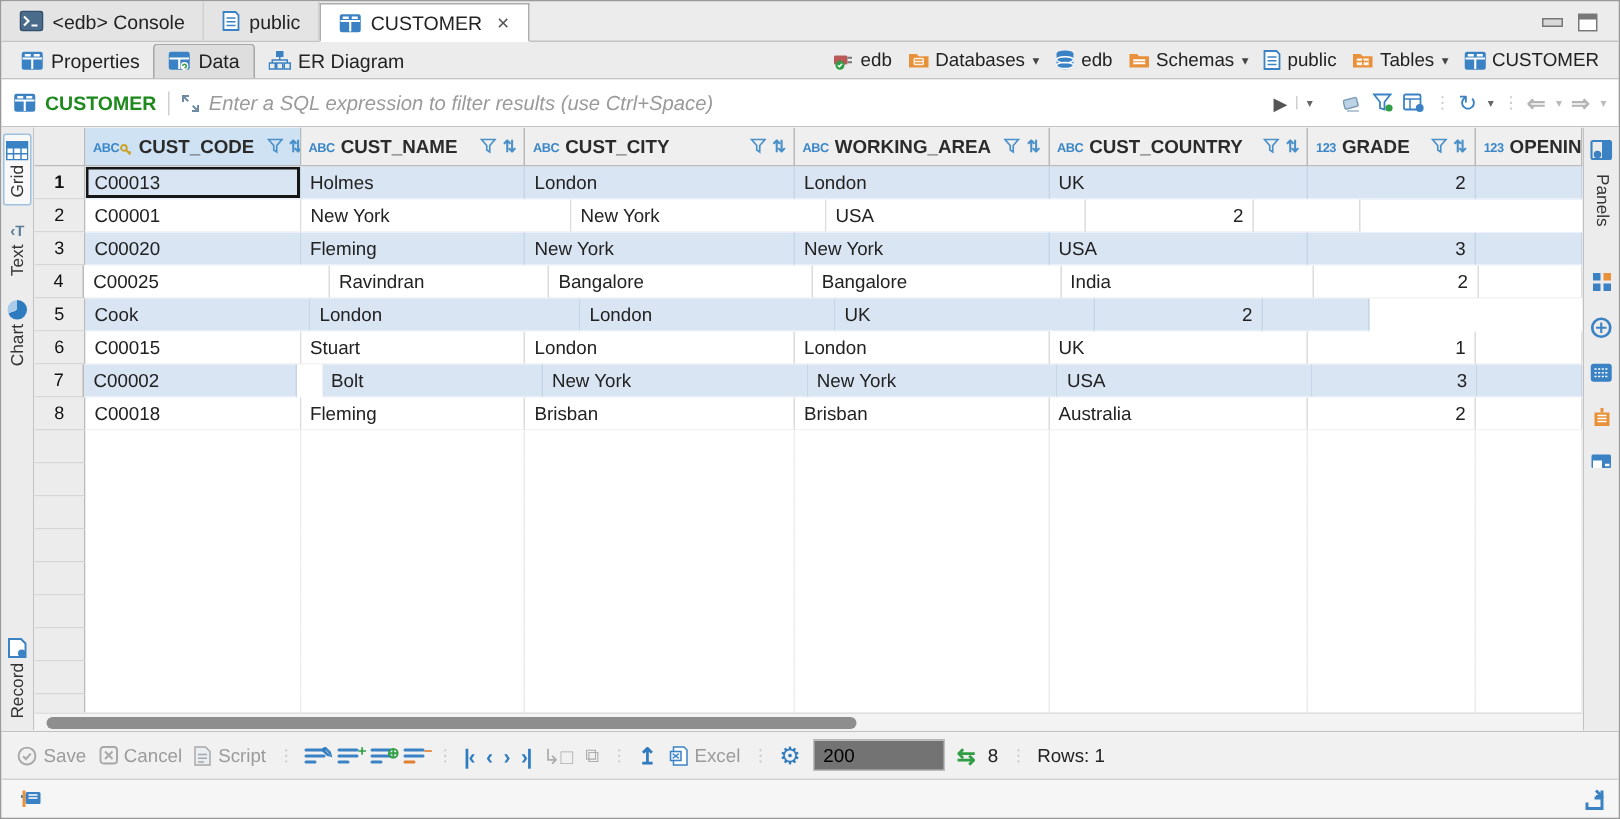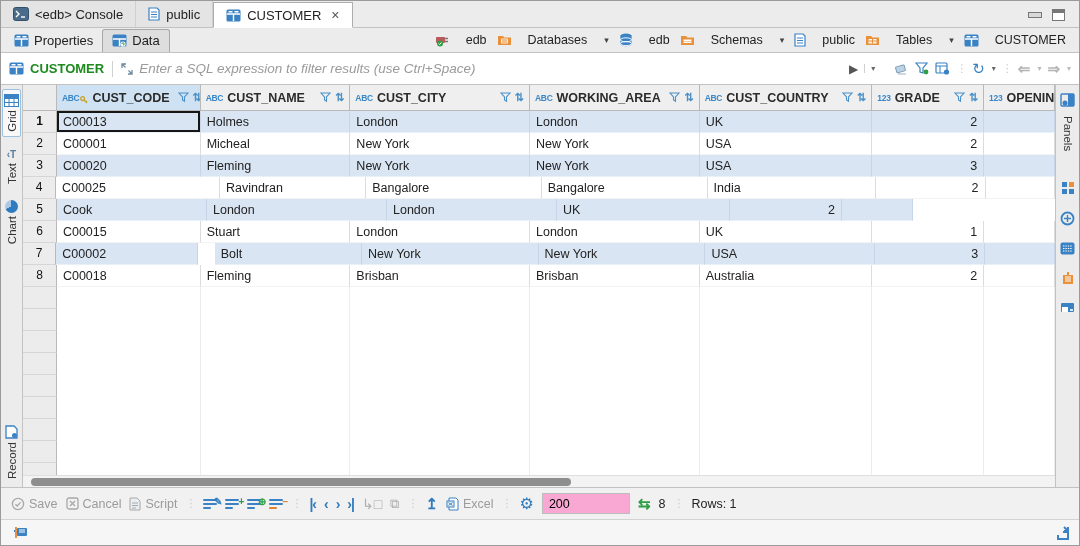--- a/index.html
+++ b/index.html
@@ -14,21 +14,21 @@
   .tab-close { color:#555; font-size:14px; margin-left:4px; }
   .winbtns { margin-left:auto; display:flex; gap:10px; padding:0 14px 6px 0; align-items:center; }
   .winbtn-min { width:14px; height:6px; border:1px solid #777; background:#d8d8d8; }
   .winbtn-max { width:13px; height:12px; border:1px solid #777; background:#fff; border-top:4px solid #777; }
 
   
   .subbar { height:25px; display:flex; align-items:center; background:#ececec; border-bottom:1px solid #c2c2c2; padding-left:4px; }
   .subtab { display:flex; align-items:center; gap:5px; height:23px; padding:0 9px; font-size:13px; border-radius:3px 3px 0 0; }
   .subtab.active { background:#dedede; border:1px solid #a8a8a8; border-bottom:none; }
   .breadcrumb { margin-left:auto; display:flex; align-items:center; gap:4px; padding-right:10px; font-size:12.5px; }
-  .crumb { display:flex; align-items:center; gap:16px; padding:1px 3px; }
+  .crumb { display:flex; align-items:center; gap:4px; padding:1px 3px; }
   .chev { font-size:9px; color:#444; margin-left:1px; }
 
   
   .filterbar { height:32px; background:#fff; border-bottom:1px solid #c2c2c2; display:flex; align-items:center; padding:0 8px; gap:6px; }
   .tname { color:#1e8a1e; font-weight:bold; font-size:13px; }
   .fsep { width:1px; height:16px; background:#d0d0d0; margin:0 2px; }
   .filter-input { flex:1; border:none; outline:none; font-size:13.5px; font-family:"Liberation Sans",sans-serif; color:#222; background:transparent; }
   .filter-input::placeholder { color:#9a9a9a; font-style:italic; }
   .fico { color:#7f7f7f; font-size:13px; display:flex; align-items:center; }
   .fico.blue { color:#3a82c4; }
@@ -72,21 +72,21 @@
   .hthumb { position:absolute; left:8px; top:2px; width:540px; height:8px; background:#8e8e8e; border-radius:4px; }
 
   
   .btoolbar { height:32px; background:#f1f1f1; border-top:1px solid #c2c2c2; display:flex; align-items:center; padding:0 10px; gap:8px; font-size:12.5px; }
   .tb-btn { display:flex; align-items:center; gap:4px; color:#9b9b9b; }
   .blue { color:#2f7bbf; }
   .green { color:#2f9e44; }
   .orange { color:#e08030; }
   .gray { color:#adadad; }
   .nav { color:#2f7bbf; font-weight:bold; font-size:14px; letter-spacing:-1px; }
-  .fetch-input { width:88px; height:21px; border:1px solid #bdbdbd; background:#f9a8d4; font-size:12.5px; padding:0 6px; font-family:"Liberation Sans",sans-serif; }
+  .fetch-input { width:88px; height:21px; border:1px solid #bdbdbd; background:#737373; font-size:12.5px; padding:0 6px; font-family:"Liberation Sans",sans-serif; }
   .rowbars { display:inline-flex; flex-direction:column; gap:2px; position:relative; width:14px; }
   .rowbars i { display:block; height:2px; background:#3a82c4; border-radius:1px; }
   .rowbars .ov { position:absolute; right:-5px; top:-3px; font-size:10px; font-weight:bold; font-style:normal; background:none; height:auto; }
 
   
   .statusbar { height:26px; background:#f6f6f6; border-top:1px solid #d2d2d2; display:flex; align-items:center; padding:0 12px; gap:8px; font-size:13px; color:#1c1c1c; position:relative; }
   svg { display:block; }
 </style>
 </head>
 <body>
@@ -147,20 +147,32 @@
         <div class="subtab active">
           <span style="display: inline-flex;">
             <svg width="15" height="13" viewBox="0 0 15 13">
               <rect x="0.5" y="0.5" width="14" height="12" rx="1.5" fill="#3a82c4"></rect>
               <path d="M1 5h13M7.5 5v7" stroke="#fff" stroke-width="1.4"></path>
               <circle cx="11" cy="10" r="2.6" fill="#fff"></circle>
               <path d="M9.8 10a1.2 1.2 0 1 1 1.2 1.2" stroke="#2f9e44" fill="none"></path>
             </svg>
           </span>
           <span class="tab-label">Data</span>
+        </div>
+        <div class="subtab">
+          <span style="display: inline-flex;">
+            <svg width="15" height="14" viewBox="0 0 15 14">
+              <rect x="5" y="1" width="5" height="4" fill="#3a82c4"></rect>
+              <rect x="0.5" y="9" width="4" height="4" fill="none" stroke="#3a82c4"></rect>
+              <rect x="5.5" y="9" width="4" height="4" fill="none" stroke="#3a82c4"></rect>
+              <rect x="10.5" y="9" width="4" height="4" fill="none" stroke="#3a82c4"></rect>
+              <path d="M7.5 5v2M2.5 9V7h10v2" stroke="#3a82c4" fill="none"></path>
+            </svg>
+          </span>
+          <span class="tab-label">ER Diagram</span>
         </div>
       </div>
     <div id="breadcrumb" class="breadcrumb">
         <span class="crumb">
           <span style="display: inline-flex;">
             <svg width="15" height="13" viewBox="0 0 15 13">
               <rect x="1" y="3" width="9" height="6" rx="1" fill="#b85a5a"></rect>
               <path d="M10 4.5h3M10 7.5h3" stroke="#777" stroke-width="1.4"></path>
               <circle cx="5" cy="9.5" r="3" fill="#2f9e44"></circle>
               <path d="M3.6 9.5l1 1 1.8-2" stroke="#fff" fill="none"></path>
@@ -406,21 +418,20 @@
             <div class="cell" style="width: 150px;">Holmes</div>
             <div class="cell" style="width: 180px;">London</div>
             <div class="cell" style="width: 170px;">London</div>
             <div class="cell" style="width: 173px;">UK</div>
             <div class="cell num" style="width: 112px;">2</div>
             <div class="cell num" style="width: 71px;"></div>
           </div>
           <div class="grow even">
             <div class="rownum">2</div>
             <div class="cell" style="width: 144px;">C00001</div>
-            <div class="cell" style="width: 150px;">Micheal</div>
             <div class="cell" style="width: 180px;">New York</div>
             <div class="cell" style="width: 170px;">New York</div>
             <div class="cell" style="width: 173px;">USA</div>
             <div class="cell num" style="width: 112px;">2</div>
             <div class="cell num" style="width: 71px;"></div>
           </div>
           <div class="grow odd">
             <div class="rownum">3</div>
             <div class="cell" style="width: 144px;">C00020</div>
             <div class="cell" style="width: 150px;">Fleming</div>

